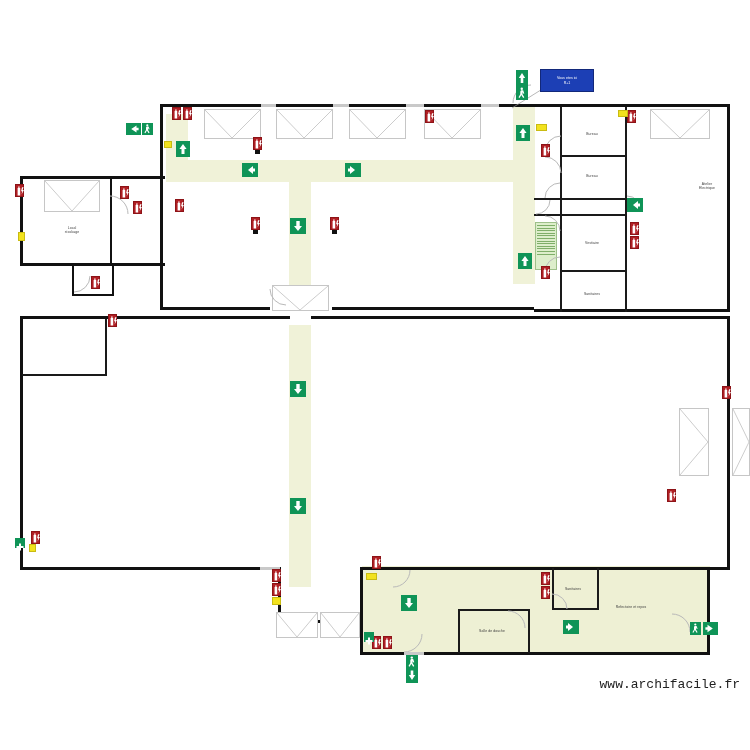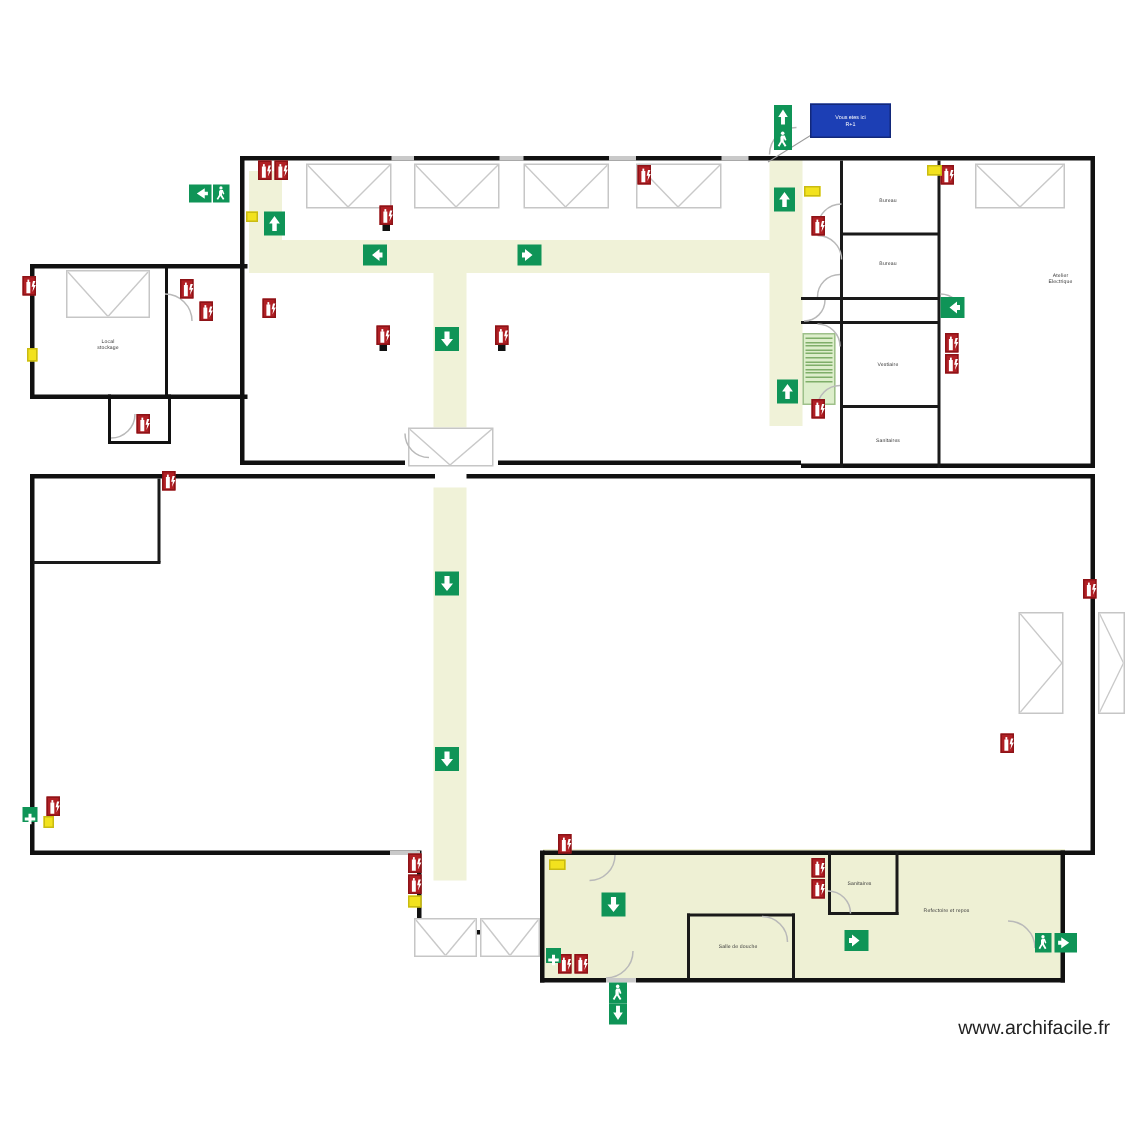--- a/index.html
+++ b/index.html
@@ -55,21 +55,21 @@
   
   .stairs{position:absolute;background:#ddeecb;border:.5px solid #9ec08a;box-sizing:border-box;}
   .stairs i{display:block;width:100%;height:1px;background:#7fae69;margin-bottom:1.6px;}
 
   
   .leader{position:absolute;background:transparent;}
   .leader svg line{stroke:#9a9a9a;stroke-width:.7;}
 
   
   #watermark{position:absolute;right:10px;bottom:58px;font-size:13px;color:#222;
-             font-family:Liberation Sans, sans-serif;}
+             font-family:Liberation Mono, monospace;}
 </style>
 </head>
 <body>
 
 <div id="plan">
 
   <div class="corridor" style="left:166px;top:160px;width:355px;height:22px;"></div>
   <div class="corridor" style="left:166px;top:114px;width:22px;height:48px;"></div>
   <div class="corridor" style="left:513px;top:104px;width:22px;height:180px;"></div>
   <div class="corridor" style="left:289px;top:182px;width:22px;height:104px;"></div>

